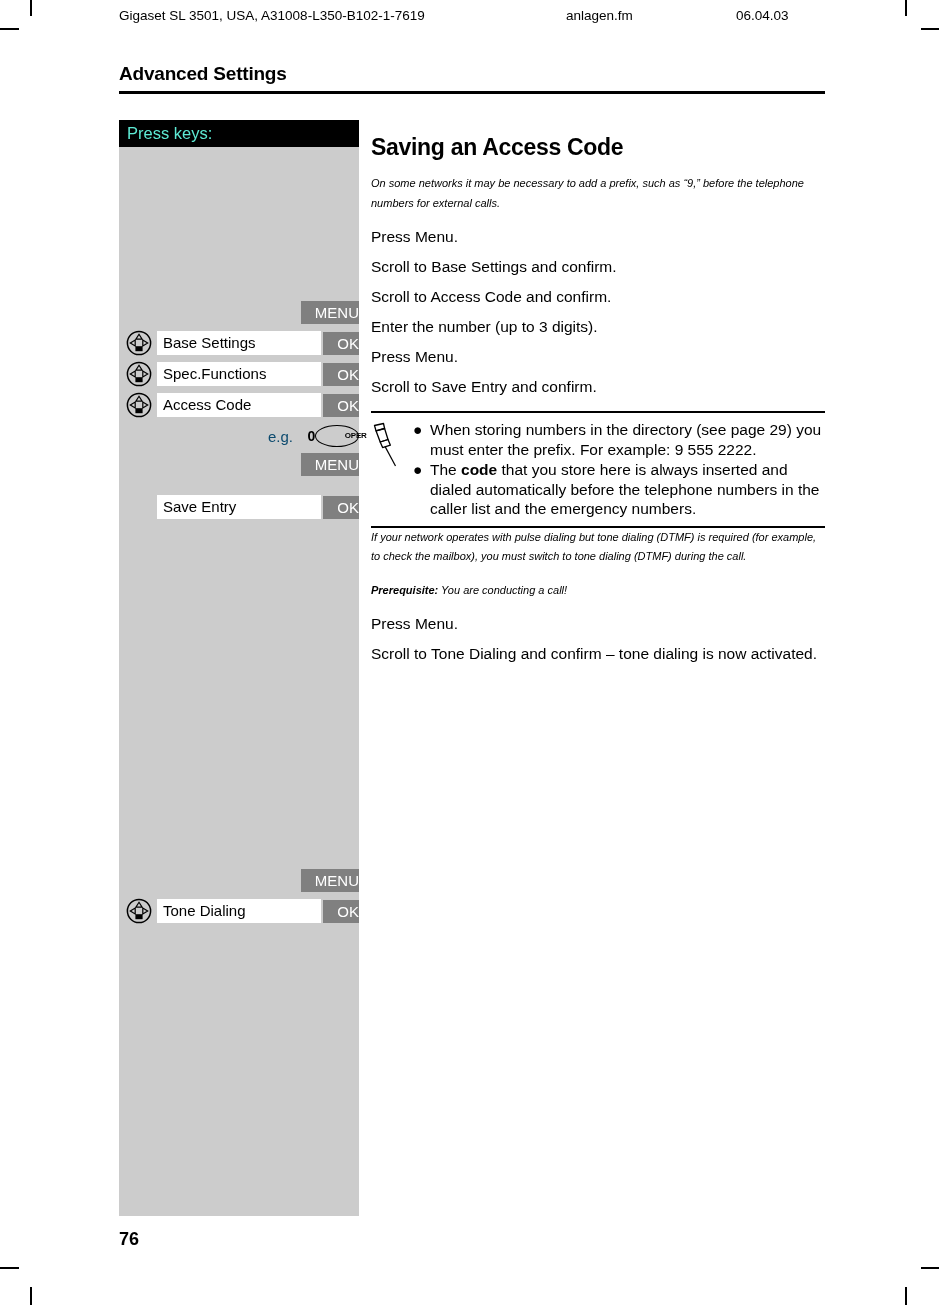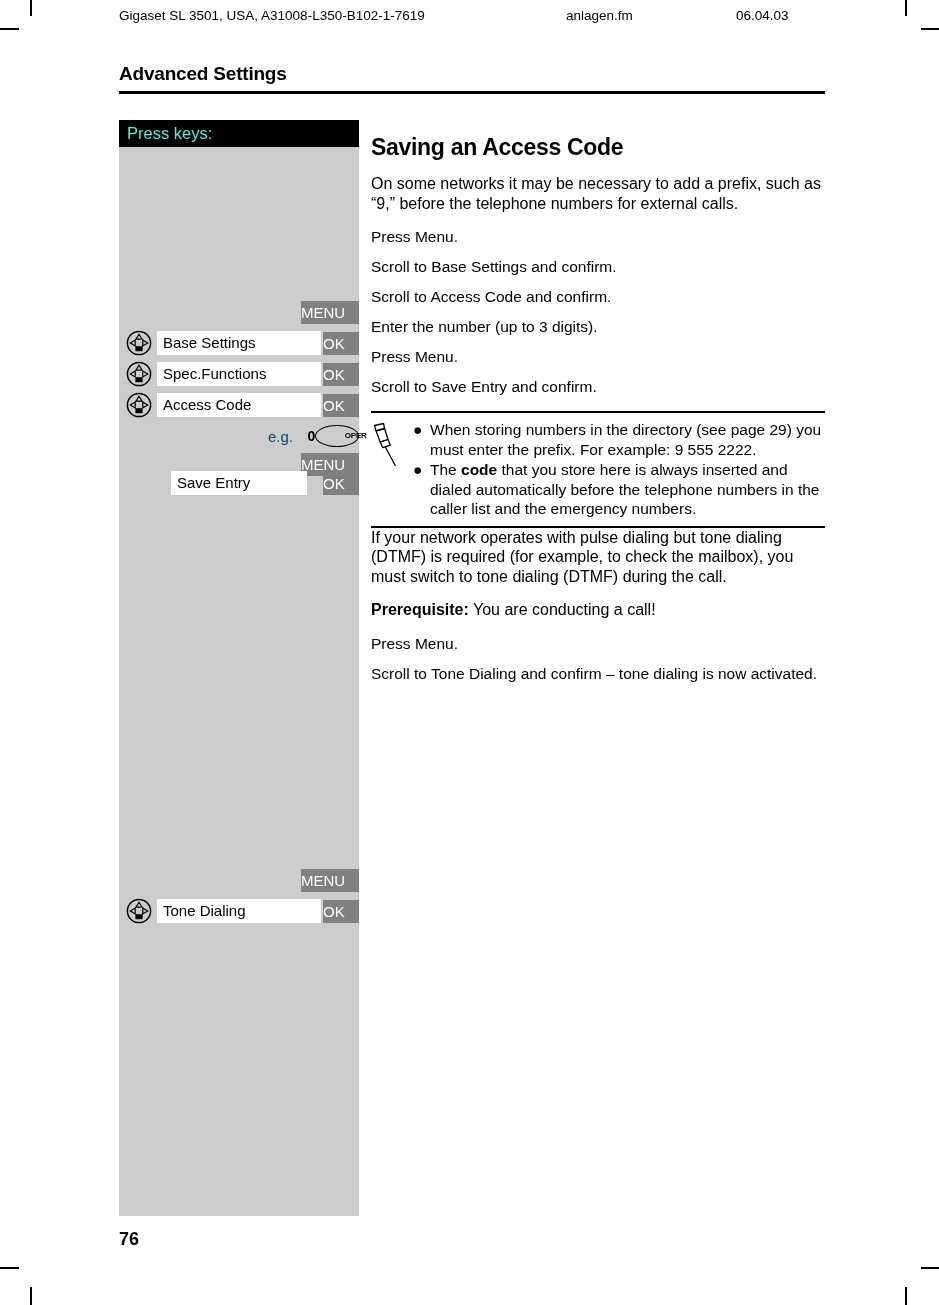--- a/index.html
+++ b/index.html
@@ -112,21 +112,21 @@
     box-sizing: border-box;
     overflow: hidden;
     white-space: nowrap;
   }
   .softkey {
     background: #808080;
     color: #ffffff;
     height: 23px;
     line-height: 23px;
     font-size: 15px;
-    text-align: left;
+    text-align: right;
     box-sizing: border-box;
     flex: 0 0 auto;
   }
   .softkey.ok   { width: 36px; margin-left: 2px; }
   .softkey.menu { width: 58px; }
 
   .row-right {
     position: absolute;
     left: 0;
     width: 240px;
@@ -198,23 +198,24 @@
     line-height: 27px;
   }
   h1.sec2 {
     font-size: 23px;
     font-weight: bold;
     letter-spacing: -0.3px;
     margin: 28px 0 12px 0;
     line-height: 27px;
   }
   p.body {
-    font-size: 16px;
+    font-size: 11px;
     line-height: 19.5px;
     margin: 0 0 14px 0;
+    font-style: italic;
   }
   .step {
     font-size: 15.5px;
     line-height: 19.5px;
     height: 30px;
   }
   .note-box {
     border-top: 2px solid #000;
     border-bottom: 2px solid #000;
     padding: 7px 0 6px 0;
@@ -315,21 +316,21 @@
       <div class="digitkey">
         <span class="dk-num">0</span>
           <span class="dk-sub">OPER</span>
       </div>
     </div>
 
     <div class="row-right" style="top:305px;">
       <div class="softkey menu">MENU</div>
     </div>
 
-    <div class="key-row" style="top:324px;gap:14px;">
+    <div class="key-row" style="top:348px;">
       <div class="navkey-spacer"></div>
       <div class="lcd">Save Entry</div>
       <div class="softkey ok">OK</div>
     </div>
 
     <div class="row-right" style="top:721px;">
       <div class="softkey menu">MENU</div>
     </div>
 
     <div class="key-row" style="top:752px;">

